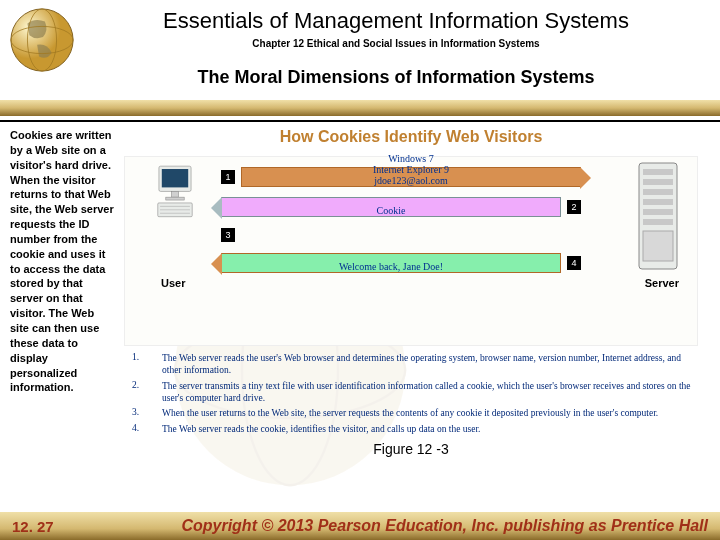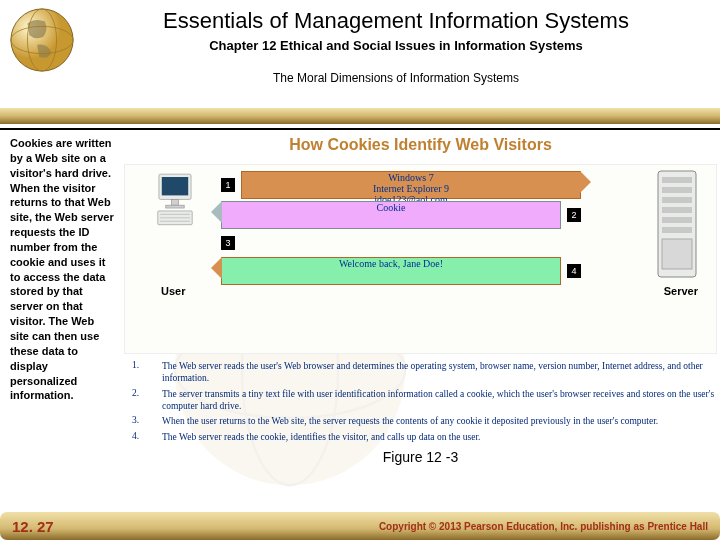--- a/index.html
+++ b/index.html
@@ -1,53 +1,53 @@
 <!DOCTYPE html>
 <html><head>
 <meta charset="utf-8">
 <style>
   * { margin: 0; padding: 0; box-sizing: border-box; }
   body { width: 720px; height: 540px; font-family: Arial, sans-serif; background: #fff; position: relative; overflow: hidden; }
   .header { padding: 8px 10px 6px 82px; position: relative; }
   .globe { position: absolute; left: 8px; top: 6px; width: 68px; height: 68px; }
   .title { font-size: 22px; font-weight: normal; text-align: center; color: #000; }
-  .subtitle { font-size: 13px; font-weight: bold; text-align: center; color: #000; margin-top: 4px; }
-  .section-title { text-align: center; font-size: 12px; margin: 18px 0 17px; color: #000; }
+  .subtitle { font-size: 10px; font-weight: bold; text-align: center; color: #000; margin-top: 4px; }
+  .section-title { text-align: center; font-size: 18px; margin: 18px 0 6px; color: #000; font-weight: bold; }
   .gradient-bar { height: 16px; background: linear-gradient(to bottom, #f0e0a8 0%, #d4b870 50%, #8a6b2a 100%); margin: 0 0 4px 0; }
   .rule { height: 2px; background: #000; margin: 0; }
-  .content { display: flex; padding: 6px 3px 0 10px; gap: 10px; }
+  .content { display: flex; padding: 6px 22px 0 10px; gap: 10px; }
   .sidebar { width: 104px; font-size: 11px; font-weight: bold; line-height: 1.35; }
   .main { flex: 1; }
   .main-title { color: #c08030; font-size: 16px; font-weight: bold; text-align: center; margin-bottom: 10px; }
   .diagram { position: relative; height: 190px; background: #fdfdfa; border: 1px solid #eee; }
   .monitor { position: absolute; left: 18px; top: 8px; width: 64px; height: 54px; }
   .server { position: absolute; right: 18px; top: 4px; width: 42px; height: 110px; }
   .label-user { position: absolute; left: 36px; top: 120px; font-size: 11px; font-weight: bold; }
   .label-server { position: absolute; right: 18px; top: 120px; font-size: 11px; font-weight: bold; }
   .arrow-row { position: absolute; left: 96px; width: 360px; height: 24px; display: flex; align-items: center; }
   .arrow-row .num { width: 14px; height: 14px; background: #000; color: #fff; font-size: 9px; display: flex; align-items: center; justify-content: center; }
-  .arrow-bar { flex: 1; height: 28px; background: #d89050; border: 1px solid #b06828; color: #003090; font-size: 10px; display: flex; align-items: flex-start; justify-content: center; font-family: 'Times New Roman', serif; position: relative; }
+  .arrow-bar { flex: 1; height: 20px; background: #d89050; border: 1px solid #b06828; color: #003090; font-size: 10px; display: flex; align-items: flex-end; justify-content: center; font-family: 'Times New Roman', serif; position: relative; }
   .arrow-bar.grey { background: #f0abfc; border-color: #7a9095; }
   .arrow-bar::after { content: ''; position: absolute; top: -1px; width: 0; height: 0; border-top: 11px solid transparent; border-bottom: 11px solid transparent; }
   .arrow-bar.right::after { right: -11px; border-left: 11px solid #d89050; }
   .arrow-bar.left::after { left: -11px; border-right: 11px solid #a8bcc0; }
   .arrow-bar.grey.right::after { border-left-color: #a8bcc0; }
   .arrow-bar.left.orange::after { border-right-color: #d89050; }
   .r1 { top: 8px; } .r2 { top: 38px; } .r3 { top: 66px; } .r4 { top: 94px; }
   .r1 .num, .r3 .num { margin-right: 6px; }
   .r2 .num, .r4 .num { order: 2; margin-left: 6px; }
   .arrow-text { line-height: 1.1; text-align: center; padding: 0 4px; }
   .steps { margin: 6px 0 0 8px; font-size: 9.5px; color: #002878; font-family: 'Times New Roman', serif; }
   .steps .step { display: flex; margin-bottom: 3px; }
   .steps .sn { width: 30px; flex-shrink: 0; }
   .steps .st { flex: 1; line-height: 1.3; }
   .figure-label { text-align: center; font-weight: normal; font-size: 14px; margin-top: 6px; }
-  .footer { position: absolute; bottom: 0; left: 0; right: 0; height: 28px; background: linear-gradient(to bottom, #f0e0a8 0%, #d4b870 60%, #8a6b2a 100%); display: flex; align-items: center; justify-content: space-between; padding: 0 12px; font-weight: bold; border-radius: 7px; }
+  .footer { position: absolute; bottom: 0; left: 0; right: 0; height: 28px; background: linear-gradient(to bottom, #f0e0a8 0%, #d4b870 60%, #8a6b2a 100%); display: flex; align-items: center; justify-content: space-between; padding: 0 12px; font-weight: bold; }
   .slide-num { color: #a03018; font-size: 15px; }
-  .copyright { color: #a03018; font-size: 10px; }
+  .copyright { color: #a03018; font-size: 16px; font-style: italic; }
   .bg-globe { position: absolute; left: 170px; bottom: 50px; width: 240px; height: 240px; opacity: 0.08; z-index: -1; }
 </style>
 </head>
 <body>
 
 <svg class="bg-globe" viewBox="0 0 100 100">
     <circle cx="50" cy="50" r="48" fill="#c0a050"></circle>
     <ellipse cx="50" cy="50" rx="48" ry="20" fill="none" stroke="#806020" stroke-width="1"></ellipse>
     <ellipse cx="50" cy="50" rx="20" ry="48" fill="none" stroke="#806020" stroke-width="1"></ellipse>
   </svg>

